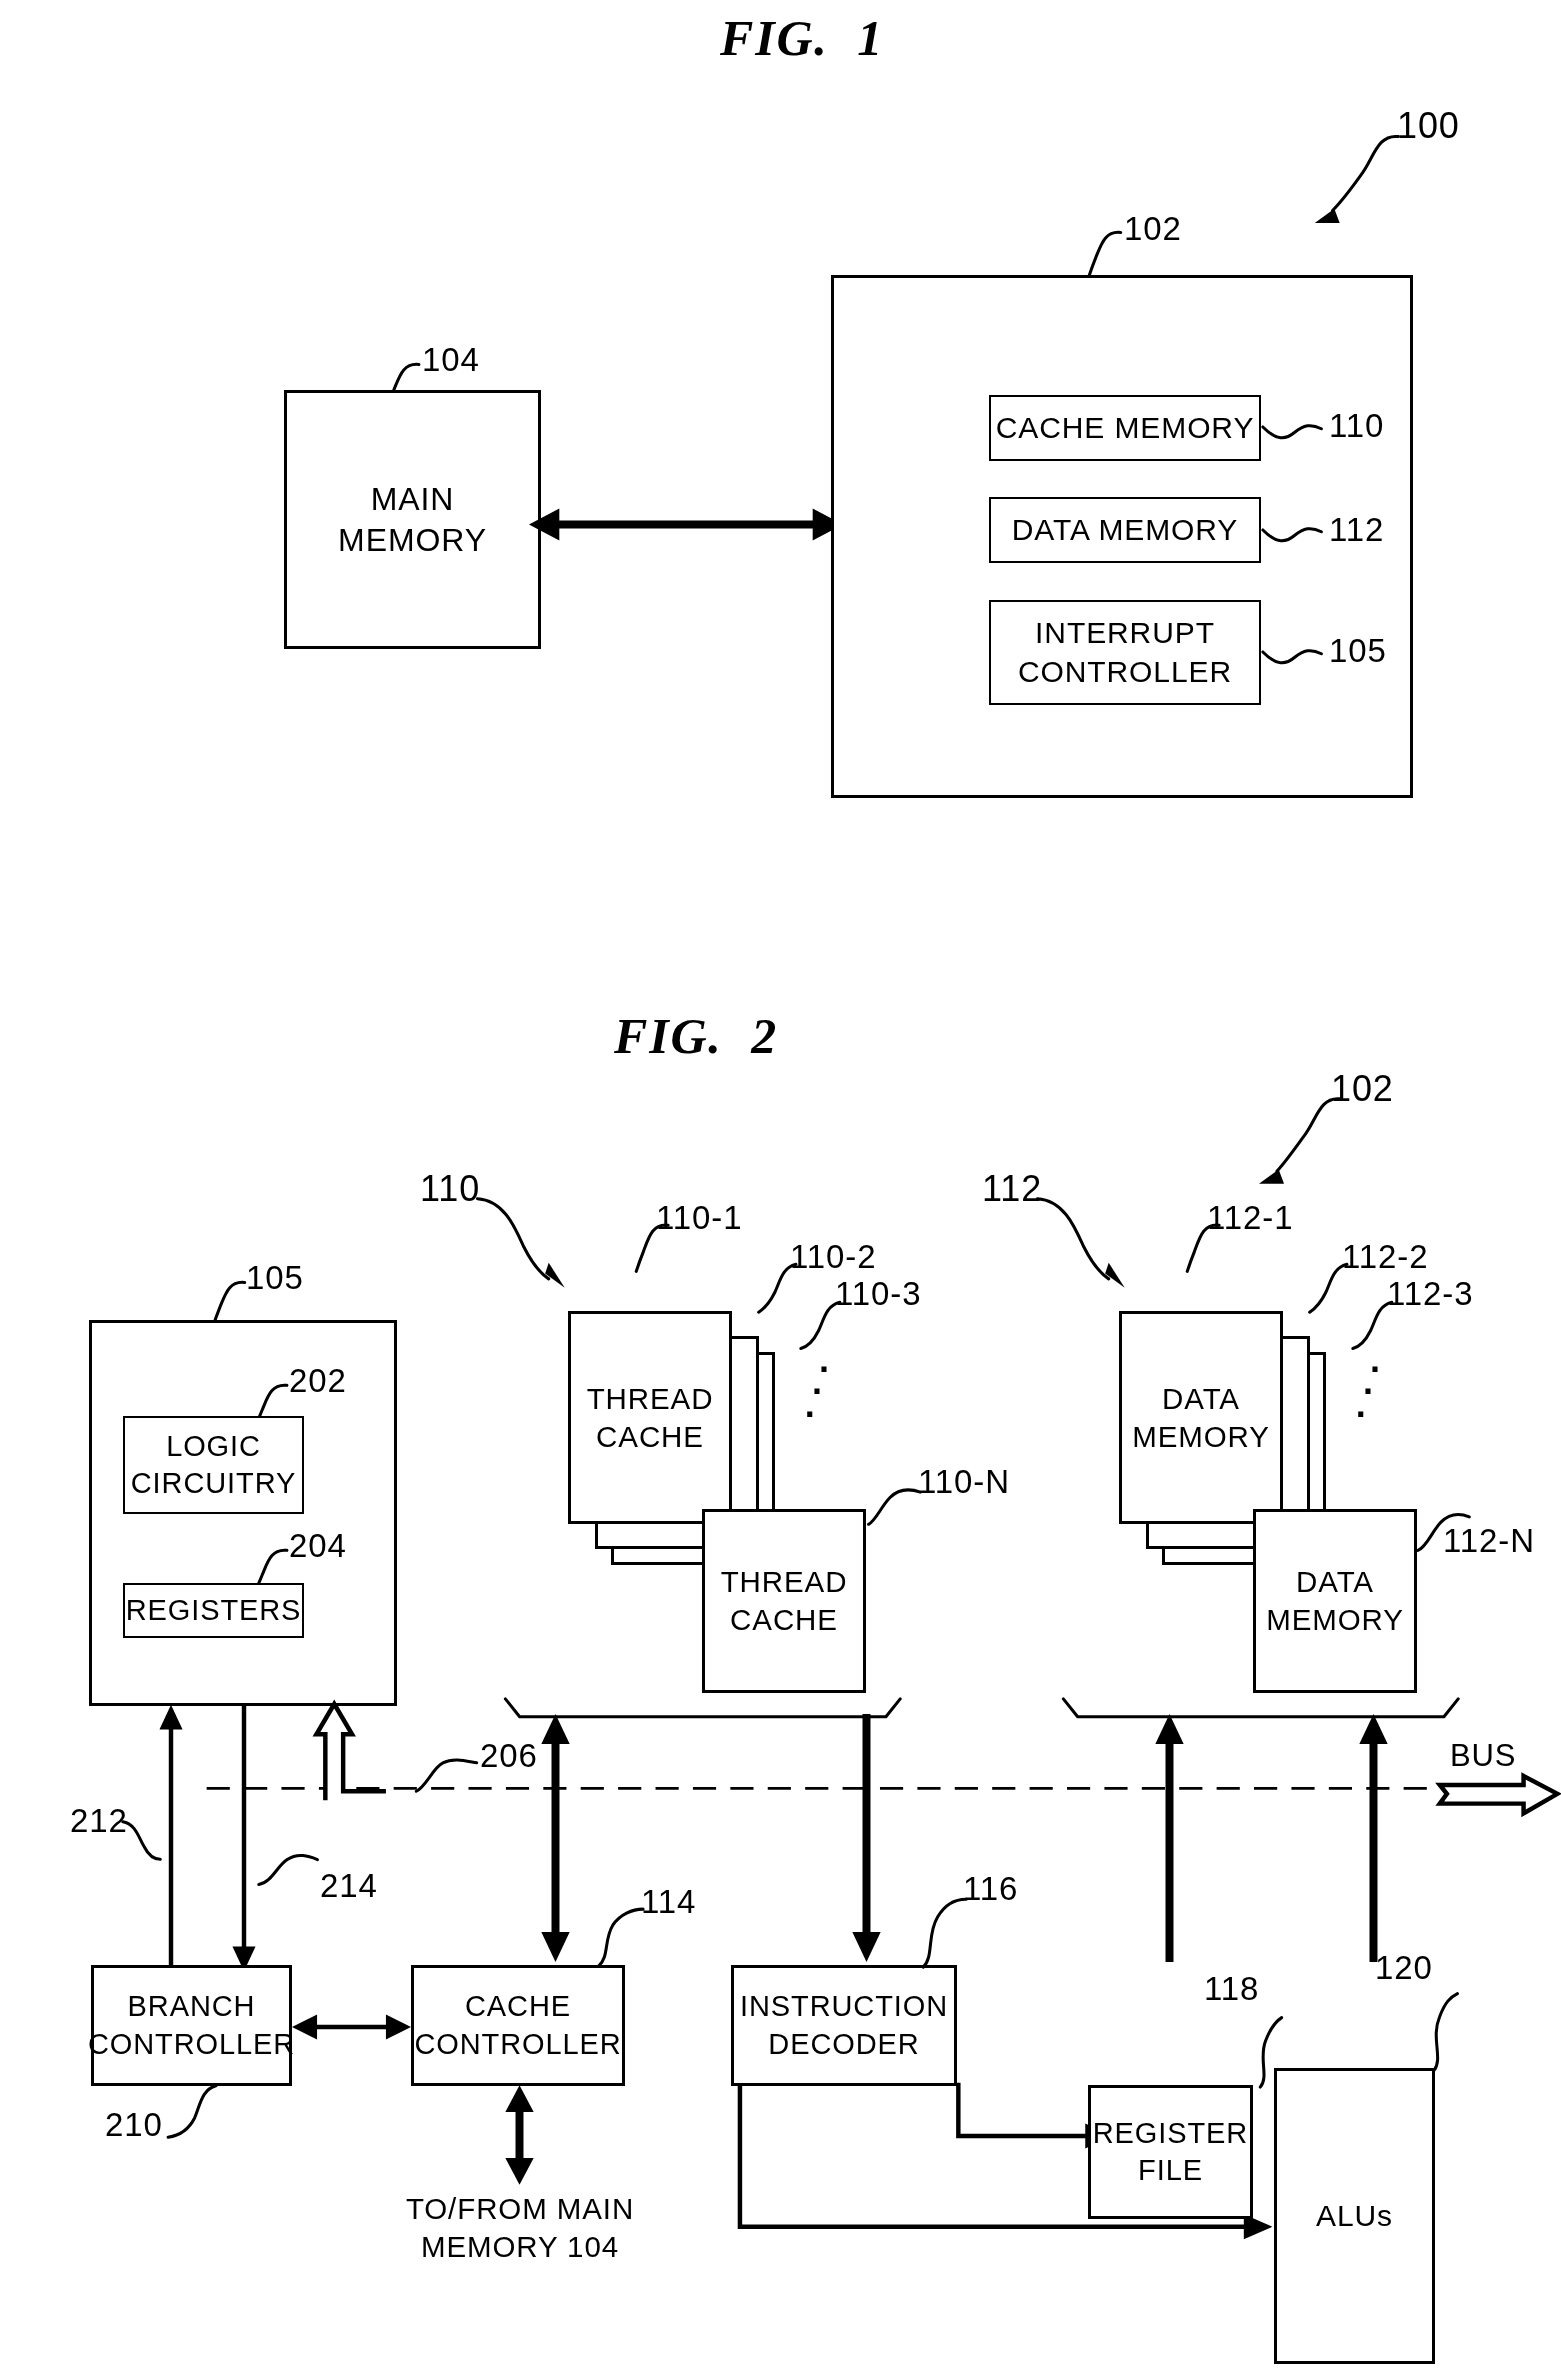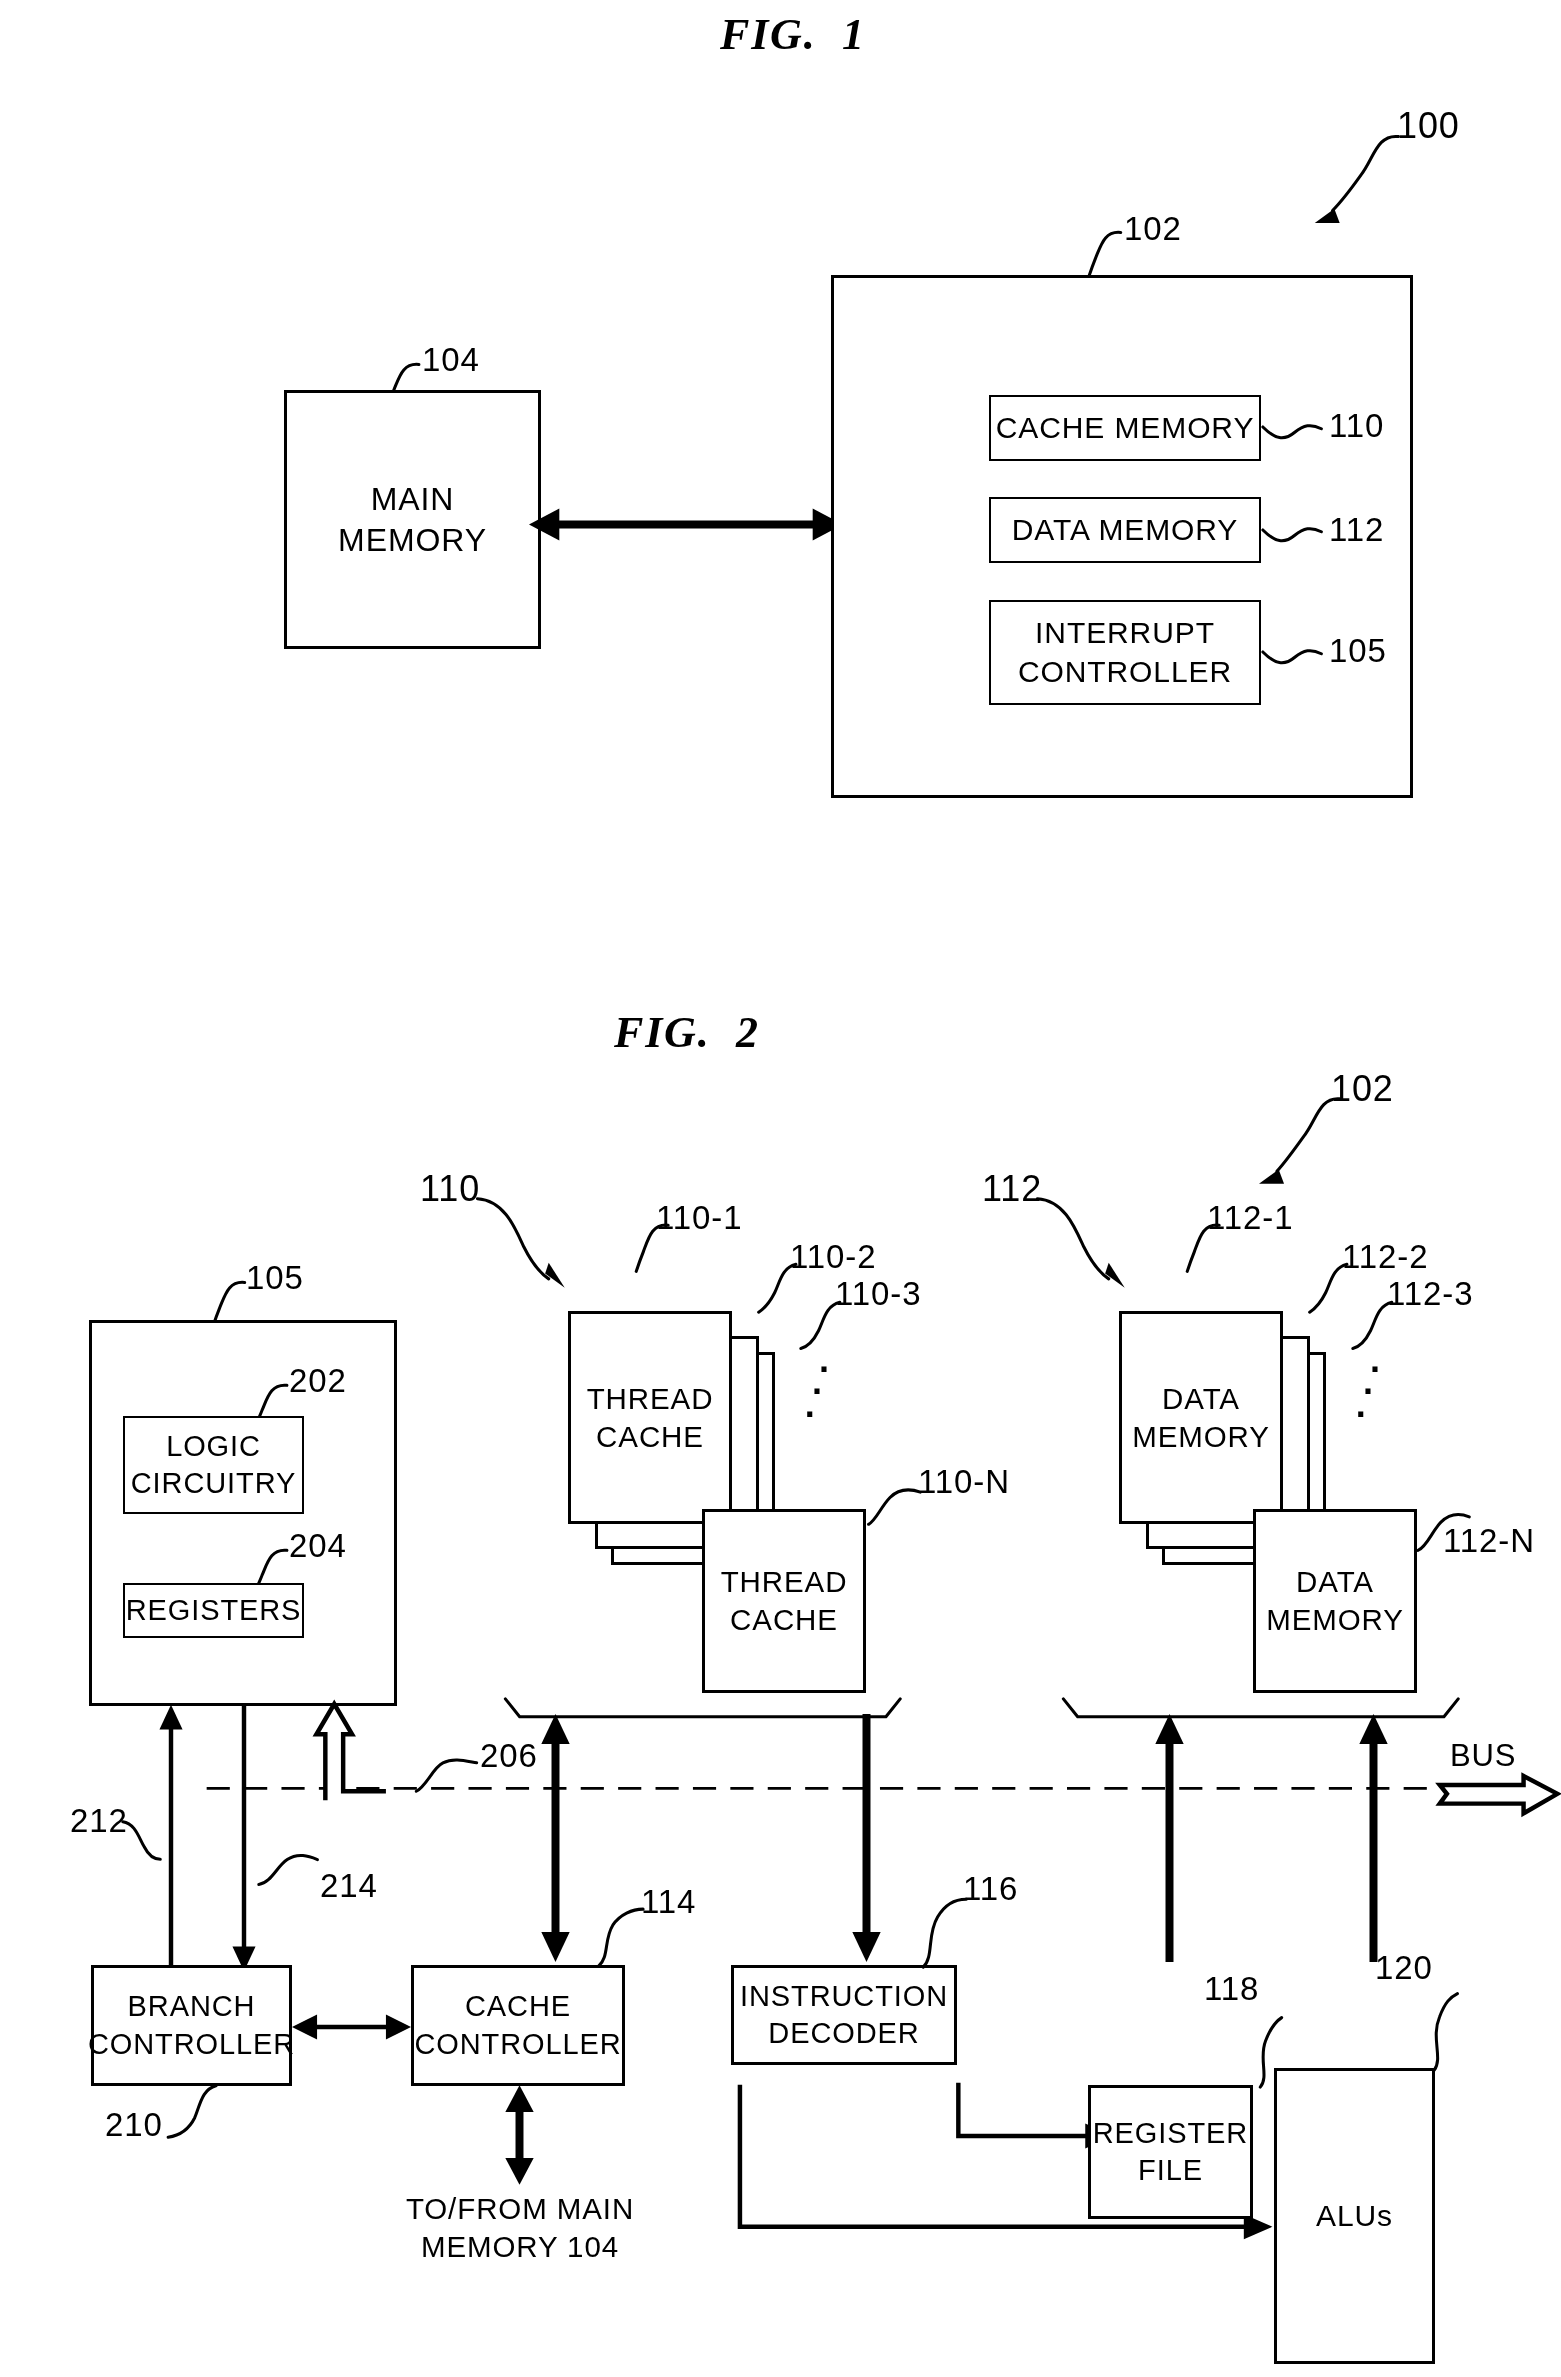--- a/index.html
+++ b/index.html
@@ -15,21 +15,21 @@
     background:#ffffff;
     overflow:hidden;
   }
   .abs{position:absolute;}
 
   
   .fig-title{
     font-family:"Liberation Serif", serif;
     font-style:italic;
     font-weight:700;
-    font-size:44px;
+    font-size:50px;
     letter-spacing:1.8px;
     white-space:pre;
   }
 
   
   .box{
     box-sizing:border-box;
     border:3.6px solid #000;
     background:#fff;
     display:flex;
@@ -321,21 +321,21 @@
   <div class="ref abs" style="left:641px; top:1883px;">114</div>
 
   <svg class="draw" style="left:500px; top:2085px;" width="39" height="100" viewBox="0 0 44 112">
     <line class="stroke-thick" x1="22" y1="22" x2="22" y2="92"></line>
     <path class="fillblk" d="M22 0 L6 30 L38 30 Z"></path>
     <path class="fillblk" d="M22 112 L6 82 L38 82 Z"></path>
   </svg>
   <div class="label abs" style="left:375px; top:2190px; width:290px; font-size:29.5px;">TO/FROM MAIN
 MEMORY 104</div>
 
-  <div class="box abs" style="left:731px; top:1965px; width:226px; height:100px; font-size:29px;">INSTRUCTION
+  <div class="box abs" style="left:731px; top:1965px; width:226px; height:121px; font-size:29px;">INSTRUCTION
 DECODER</div>
   <svg class="draw" style="left:900px; top:1892px;" width="68" height="77" viewBox="0 0 76 86">
     <path class="stroke" d="M26 84 C 38 72, 30 48, 42 28 C 50 14, 62 8, 74 8"></path>
   </svg>
   <div class="ref abs" style="left:963px; top:1870px;">116</div>
 
   <svg class="draw" style="left:947px; top:2081px;" width="170" height="71" viewBox="0 0 190 80">
     <path class="stroke-med" d="M12 2 L12 62 L160 62"></path>
     <path class="fillblk" d="M186 62 L155 48 L155 76 Z"></path>
   </svg>

